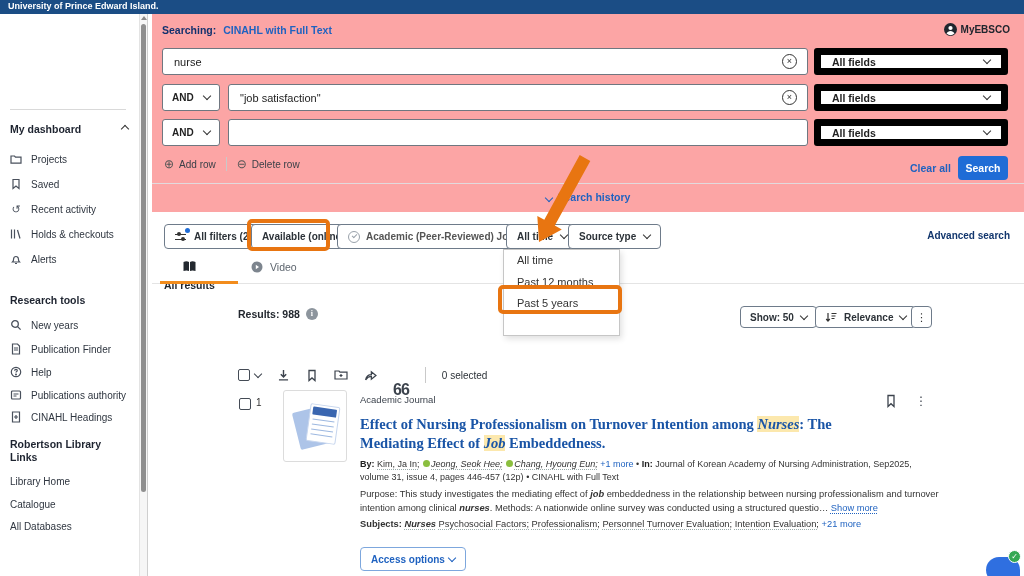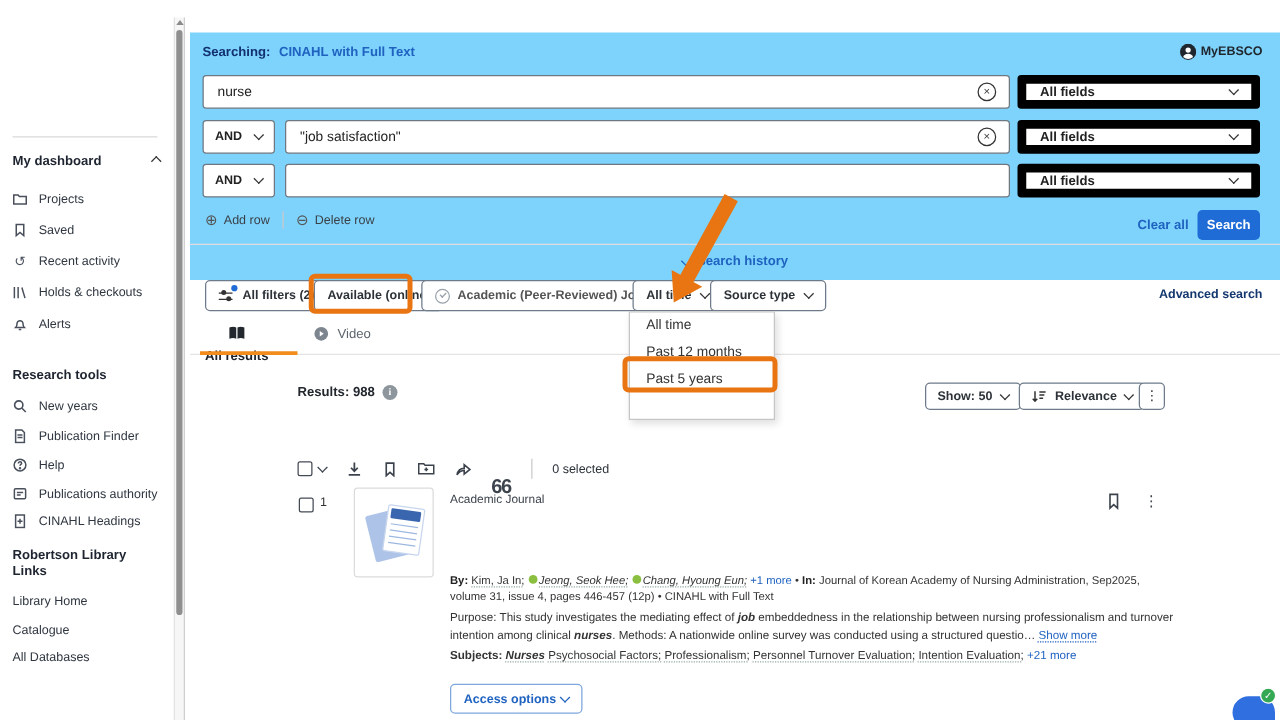--- a/index.html
+++ b/index.html
@@ -24,21 +24,21 @@
   .side-item { position:absolute; left:10px; display:flex; align-items:center; gap:9px; font-size:10px; color:#2f3640; cursor:pointer;justify-content:flex-end; }
   .side-item .ic { width:12px; height:12px; display:inline-flex; align-items:center; justify-content:center; color:#49505c; font-size:11px; }
   .side-link { position:absolute; left:10px; font-size:10px; color:#2f3640; cursor:pointer; }
   .chev-up { width:6px; height:6px; border-left:1.6px solid #333; border-top:1.6px solid #333; transform:rotate(45deg); display:inline-block; }
   
   .sb-track { position:absolute; left:139px; top:14px; width:9px; height:562px; background:#f6f6f6; border-left:1px solid #e3e3e3; border-right:1px solid #cfcfcf; }
   .sb-arrow { position:absolute; left:1px; top:2px; width:0; height:0; border-left:3px solid transparent; border-right:3px solid transparent; border-bottom:4px solid #8a8a8a; }
   .sb-thumb { position:absolute; left:1px; top:10px; width:5px; height:468px; background:#8f8f8f; border-radius:3px; }
   
   .main { position:absolute; left:152px; top:14px; width:872px; height:562px; }
-  .search-panel { position:absolute; left:0; top:12px; width:872px; height:198px; background:#7dd3fc; }
+  .search-panel { position:absolute; left:0; top:0; width:872px; height:198px; background:#fca5a5; }
   .searching { position:absolute; left:10px; top:10px; font-size:10.5px; font-weight:bold; color:#12316e; }
   .searching a { color:#1f62c0; margin-left:4px; text-decoration:none; cursor:pointer; }
   .myebsco { position:absolute; right:14px; top:9px; display:flex; align-items:center; gap:4px; font-size:10px; font-weight:bold; color:#20262e; cursor:pointer; }
   .srow-input { position:absolute; height:27px; background:#fff; border:1px solid #6f7780; border-radius:3px; font-size:11px; color:#222; padding:0 42px 0 11px; font-family:"Liberation Sans",sans-serif; }
   .op-box { position:absolute; width:58px; height:27px; background:#fff; border:1px solid #6f7780; border-radius:3px; display:flex; align-items:center; justify-content:space-between; padding:0 9px; font-size:10px; font-weight:bold; color:#222; cursor:pointer; }
   .field-box { position:absolute; left:662px; width:194px; height:27px; background:#fff; border:7px solid #000000; border-radius:3px; display:flex; align-items:center; justify-content:space-between; padding:0 11px; font-size:10.5px; font-weight:bold; color:#222; cursor:pointer; }
   .chev-dn { width:6px; height:6px; border-right:1.6px solid #333; border-bottom:1.6px solid #333; transform:rotate(45deg); display:inline-block; margin-top:-3px; }
   .clear-x { position:absolute; width:15px; height:15px; border:1.3px solid #333; border-radius:50%; color:#333; font-size:9px; line-height:12px; text-align:center; cursor:pointer; background:#fff; }
   .rowops { position:absolute; left:12px; top:143px; display:flex; align-items:center; gap:10px; font-size:10px; color:#3a4048; }
   .rowops .opbtn { display:flex; align-items:center; gap:5px; cursor:pointer; }
@@ -113,20 +113,23 @@
   
   .chat { position:absolute; left:986px; top:557px; width:34px; height:26px; background:#2f6fe0; border-radius:14px 14px 3px 14px; z-index:6; }
   .chat-badge { position:absolute; left:1008px; top:550px; width:13px; height:13px; background:#35a854; border:1.5px solid #fff; border-radius:50%; z-index:7; color:#fff; font-size:8px; line-height:11px; text-align:center; }
   svg.ic12 { width:12px; height:12px; }
 </style>
 </head>
 <body>
 
 <div id="app">
 
+  <div class="topbar">
+    <span>University of Prince Edward Island.</span>
+  </div>
 
   <div class="sidebar">
     <div class="side-div"></div>
 
     <div class="side-head" style="top:109px; width:118px; display:flex; justify-content:space-between; align-items:center;">
       <span>My dashboard</span>
       <span class="chev-up"></span>
     </div>
 
     <div class="side-item" style="top:139px;">
@@ -407,20 +410,23 @@
 
     <div class="art-type">Academic Journal</div>
 
     <div class="art-actions">
       <span><svg width="12" height="14" viewBox="0 0 12 13" fill="none" stroke="#3c434d" stroke-width="1.3">
             <path d="M3 1h6v11L6 9.2 3 12z"></path>
           </svg></span>
       <span style="font-size:12px; color:#3c434d; cursor:pointer;">⋮</span>
     </div>
 
+    <div class="art-title">
+      <span>Effect of Nursing Professionalism on Turnover Intention among </span><span class="hl">Nurses</span><span>: The Mediating Effect of </span><span class="hl">Job</span><span> Embeddedness.</span>
+    </div>
 
     <div class="byline">
       <b>By:</b>
       <span class="auth">Kim, Ja In;</span>
       <span class="orcid"></span><span class="auth" style="font-style:italic;">Jeong, Seok Hee;</span>
       <span class="orcid"></span><span class="auth" style="font-style:italic;">Chang, Hyoung Eun;</span>
       <span class="bluelink">+1 more</span>
       <span>•</span>
       <b>In:</b>
       <span>Journal of Korean Academy of Nursing Administration, Sep2025, volume 31, issue 4, pages 446-457 (12p)</span>

